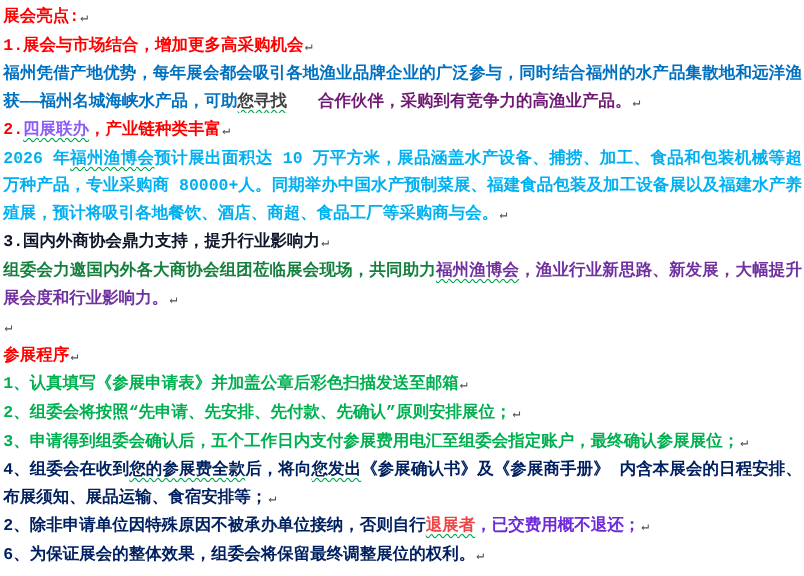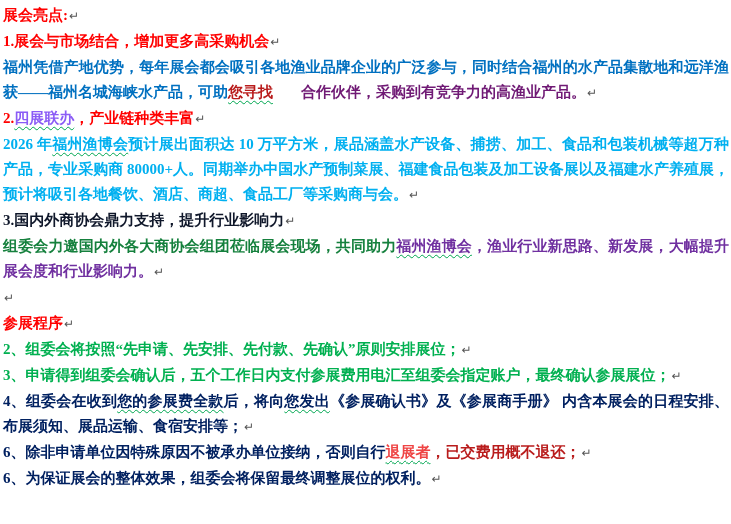--- a/index.html
+++ b/index.html
@@ -8,21 +8,21 @@
     background: #ffffff;
   }
   .page {
     position: relative;
     width: 731px;
     height: 524px;
     overflow: hidden;
     background: #ffffff;
     box-sizing: border-box;
     padding: 3px 2px 0 3px;
-    font-family: Liberation Serif, serif;
+    font-family: Liberation Mono, monospace;
     font-weight: bold;
     font-size: 15px;
     line-height: 25px;
     text-align: justify;
   }
   .para {
     margin: 0;
     padding: 0;
     min-height: 25px;
   }
@@ -39,25 +39,26 @@
     padding-left: 1px;
     vertical-align: baseline;
   }
 </style>
 </head>
 <body>
 
 <div class="page">
     <p class="para"><span class="run" style="color: rgb(255, 0, 0);">展会亮点:</span><span class="pmark" style="color: rgb(85, 85, 85);">↵</span></p>
     <p class="para"><span class="run" style="color: rgb(255, 0, 0);">1.展会与市场结合，增加更多高采购机会</span><span class="pmark" style="color: rgb(85, 85, 85);">↵</span></p>
-    <p class="para"><span class="run" style="color: rgb(0, 112, 192);">福州凭借产地优势，每年展会都会吸引各地渔业品牌企业的广泛参与，同时结合福州的水产品集散地和远洋渔获——福州名城海峡水产品，可助</span><span class="run wavy" style="color: #b91c1c; text-decoration-color: rgb(0, 166, 79);">您寻找</span><span class="run" style="color: #701a75; margin-left: 28px;">合作伙伴，采购到有竞争力的高渔业产品。</span><span class="pmark" style="color: rgb(85, 85, 85);">↵</span></p>
+    <p class="para"><span class="run" style="color: rgb(0, 112, 192);">福州凭借产地优势，每年展会都会吸引各地渔业品牌企业的广泛参与，同时结合福州的水产品集散地和远洋渔获——福州名城海峡水产品，可助</span><span class="run wavy" style="color: #404040; text-decoration-color: rgb(0, 166, 79);">您寻找</span><span class="run" style="color: #701a75; margin-left: 28px;">合作伙伴，采购到有竞争力的高渔业产品。</span><span class="pmark" style="color: rgb(85, 85, 85);">↵</span></p>
     <p class="para"><span class="run" style="color: rgb(255, 0, 0);">2.</span><span class="run wavy" style="color: #8b5cf6; text-decoration-color: rgb(0, 166, 79);">四展联办</span><span class="run" style="color: rgb(255, 0, 0);">，产业链种类丰富</span><span class="pmark" style="color: rgb(85, 85, 85);">↵</span></p>
     <p class="para"><span class="run" style="color: rgb(0, 176, 240);">2026 年</span><span class="run wavy" style="color: rgb(0, 176, 240); text-decoration-color: rgb(0, 166, 79);">福州渔博会</span><span class="run" style="color: rgb(0, 176, 240);">预计展出面积达 10 万平方米，展品涵盖水产设备、捕捞、加工、食品和包装机械等超万种产品，专业采购商 80000+人。同期举办中国水产预制菜展、福建食品包装及加工设备展以及福建水产养殖展，预计将吸引各地餐饮、酒店、商超、食品工厂等采购商与会。</span><span class="pmark" style="color: rgb(85, 85, 85);">↵</span></p>
     <p class="para"><span class="run" style="color: #0f172a;">3.国内外商协会鼎力支持，提升行业影响力</span><span class="pmark" style="color: rgb(85, 85, 85);">↵</span></p>
     <p class="para"><span class="run" style="color: #15803d;">组委会力邀国内外各大商协会组团莅临展会现场，共同助力</span><span class="run wavy" style="color: rgb(112, 48, 160); text-decoration-color: rgb(0, 166, 79);">福州渔博会</span><span class="run" style="color: rgb(112, 48, 160);">，渔业行业新思路、新发展，大幅提升展会度和行业影响力。</span><span class="pmark" style="color: rgb(85, 85, 85);">↵</span></p>
     <p class="para"><span class="pmark" style="color: rgb(85, 85, 85);">↵</span></p>
     <p class="para"><span class="run" style="color: rgb(255, 0, 0); margin-top: 16px;">参展程序</span><span class="pmark" style="color: rgb(85, 85, 85);">↵</span></p>
+    <p class="para"><span class="run" style="color: rgb(0, 176, 80);">1、认真填写《参展申请表》并加盖公章后彩色扫描发送至邮箱</span><span class="pmark" style="color: rgb(85, 85, 85);">↵</span></p>
     <p class="para"><span class="run" style="color: rgb(0, 176, 80);">2、组委会将按照“先申请、先安排、先付款、先确认”原则安排展位；</span><span class="pmark" style="color: rgb(85, 85, 85);">↵</span></p>
     <p class="para"><span class="run" style="color: rgb(0, 176, 80);">3、申请得到组委会确认后，五个工作日内支付参展费用电汇至组委会指定账户，最终确认参展展位；</span><span class="pmark" style="color: rgb(85, 85, 85);">↵</span></p>
     <p class="para"><span class="run" style="color: rgb(0, 32, 96);">4、组委会在收到</span><span class="run wavy" style="color: rgb(0, 32, 96); text-decoration-color: rgb(0, 166, 79);">您的参展费全款</span><span class="run" style="color: rgb(0, 32, 96);">后，将向</span><span class="run wavy" style="color: rgb(0, 32, 96); text-decoration-color: rgb(0, 166, 79);">您发出</span><span class="run" style="color: rgb(0, 32, 96);">《参展确认书》及《参展商手册》 内含本展会的日程安排、布展须知、展品运输、食宿安排等；</span><span class="pmark" style="color: rgb(85, 85, 85);">↵</span></p>
-    <p class="para"><span class="run" style="color: rgb(0, 32, 96);">6、除非申请单位因特殊原因不被承办单位接纳，否则自行</span><span class="run wavy" style="color: #ef4444; text-decoration-color: rgb(0, 166, 79);">退展者</span><span class="run" style="color: #b91c1c; margin-top: 41px;">，已交费用概不退还；</span><span class="pmark" style="color: rgb(85, 85, 85);">↵</span></p>
+    <p class="para"><span class="run" style="color: rgb(0, 32, 96);">2、除非申请单位因特殊原因不被承办单位接纳，否则自行</span><span class="run wavy" style="color: #ef4444; text-decoration-color: rgb(0, 166, 79);">退展者</span><span class="run" style="color: #6d28d9; margin-top: 41px;">，已交费用概不退还；</span><span class="pmark" style="color: rgb(85, 85, 85);">↵</span></p>
     <p class="para"><span class="run" style="color: rgb(0, 32, 96);">6、为保证展会的整体效果，组委会将保留最终调整展位的权利。</span><span class="pmark" style="color: rgb(85, 85, 85);">↵</span></p>
   </div>
 
 </body></html>

